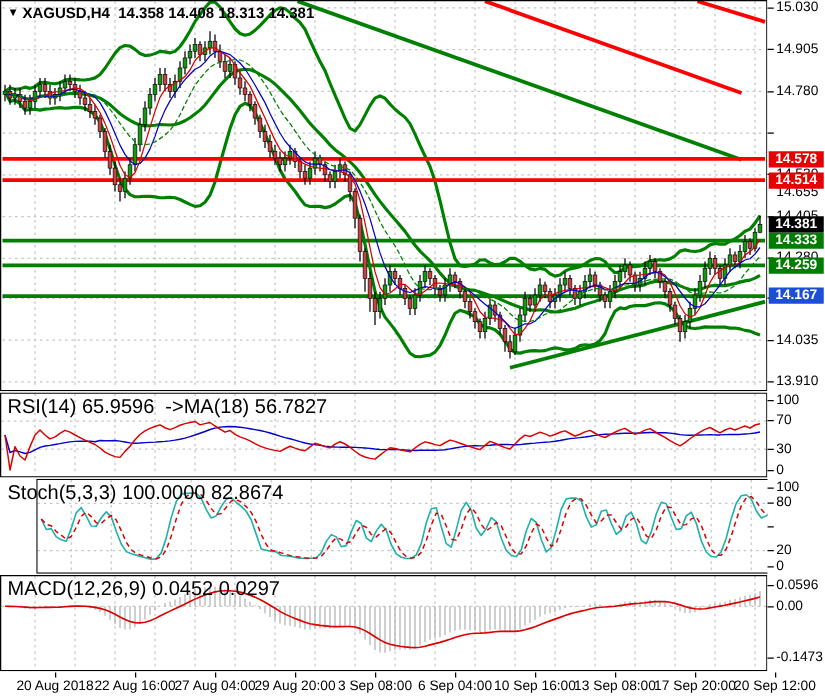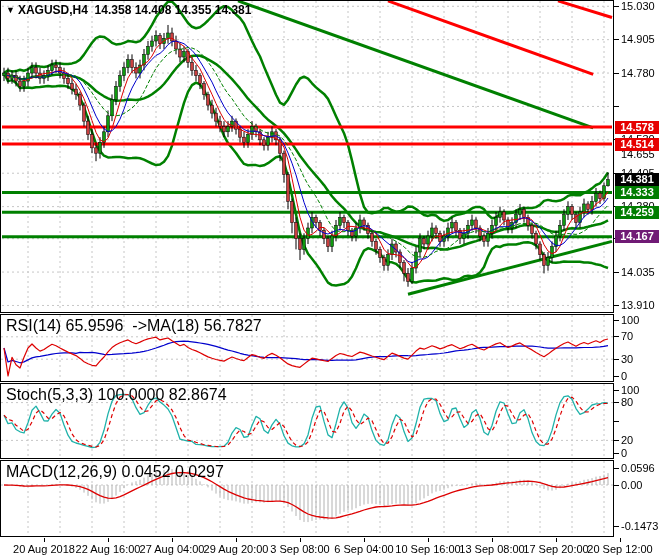--- a/index.html
+++ b/index.html
@@ -19,21 +19,21 @@
   .xtick{position:absolute;top:5px;font-size:11px;color:#000;white-space:nowrap;transform:translateX(-50%);}
   .xmark{position:absolute;top:0;width:1px;height:4px;background:#000;}
 </style>
 </head>
 <body>
 
 <div id="root">
 
   <div class="panel" id="main-panel" style="top:0;height:313px;">
     <div class="overlay-label" id="main-title">
-      <span class="tri">▼</span><span>XAGUSD,H4  14.358 14.408 14.355 14.381</span>
+      <span class="tri">▼</span><span>XAGUSD,H4  14.358 14.408 18.313 14.381</span>
     </div>
     <svg id="svg-main" width="614" height="313">
         <line x1="28" y1="1" x2="28" y2="311" stroke="#c6c6c6" stroke-width="1" stroke-dasharray="2,3"></line>
         <line x1="60" y1="1" x2="60" y2="311" stroke="#c6c6c6" stroke-width="1" stroke-dasharray="2,3"></line>
         <line x1="92" y1="1" x2="92" y2="311" stroke="#c6c6c6" stroke-width="1" stroke-dasharray="2,3"></line>
         <line x1="124" y1="1" x2="124" y2="311" stroke="#c6c6c6" stroke-width="1" stroke-dasharray="2,3"></line>
         <line x1="156" y1="1" x2="156" y2="311" stroke="#c6c6c6" stroke-width="1" stroke-dasharray="2,3"></line>
         <line x1="188" y1="1" x2="188" y2="311" stroke="#c6c6c6" stroke-width="1" stroke-dasharray="2,3"></line>
         <line x1="220" y1="1" x2="220" y2="311" stroke="#c6c6c6" stroke-width="1" stroke-dasharray="2,3"></line>
         <line x1="252" y1="1" x2="252" y2="311" stroke="#c6c6c6" stroke-width="1" stroke-dasharray="2,3"></line>
@@ -404,21 +404,21 @@
         <line x1="572" y1="1" x2="572" y2="66" stroke="#c6c6c6" stroke-width="1" stroke-dasharray="2,3"></line>
         <line x1="604" y1="1" x2="604" y2="66" stroke="#c6c6c6" stroke-width="1" stroke-dasharray="2,3"></line>
         <line x1="1" y1="22.799999999999997" x2="613" y2="22.799999999999997" stroke="#c6c6c6" stroke-width="1" stroke-dasharray="2,3"></line>
         <line x1="1" y1="45.2" x2="613" y2="45.2" stroke="#c6c6c6" stroke-width="1" stroke-dasharray="2,3"></line>
         <polyline points="4,34.0 8,48.0 12,46.4 16,47.5 20,48.8 24,47.9 28,45.9 32,43.9 36,42.8 40,42.3 44,41.6 48,40.9 52,40.1 56,39.5 60,39.1 64,38.9 68,38.9 72,38.9 76,39.4 80,38.4 84,38.6 88,38.6 92,38.4 96,38.9 100,39.6 104,40.3 108,40.6 112,40.4 116,40.1 120,39.9 124,39.7 128,39.4 132,39.1 136,38.7 140,38.1 144,37.4 148,36.5 152,35.3 156,34.0 160,32.6 164,31.2 168,29.6 172,28.5 176,27.7 180,27.4 184,27.2 188,27.4 192,27.8 196,28.3 200,29.0 204,29.7 208,30.4 212,31.3 216,32.4 220,33.6 224,34.9 228,36.1 232,37.0 236,38.1 240,39.3 244,40.4 248,41.2 252,41.7 256,42.3 260,42.9 264,43.4 268,43.6 272,43.7 276,43.7 280,43.7 284,43.9 288,44.1 292,44.4 296,44.7 300,45.2 304,45.6 308,45.7 312,45.6 316,45.5 320,45.7 324,46.0 328,46.3 332,46.4 336,46.2 340,46.1 344,46.2 348,46.2 352,46.1 356,45.8 360,45.1 364,44.4 368,43.7 372,43.1 376,42.7 380,42.6 384,42.7 388,42.5 392,42.2 396,41.8 400,41.6 404,41.5 408,41.7 412,41.8 416,41.7 420,41.2 424,40.8 428,40.5 432,40.1 436,39.8 440,39.5 444,39.0 448,38.4 452,37.6 456,36.9 460,36.5 464,36.1 468,35.6 472,35.0 476,34.3 480,33.7 484,33.4 488,33.3 492,33.1 496,32.8 500,32.6 504,32.5 508,32.6 512,32.4 516,32.2 520,32.0 524,32.1 528,32.1 532,32.2 536,32.5 540,33.0 544,33.7 548,34.1 552,34.2 556,34.1 560,34.0 564,33.9 568,33.8 572,33.9 576,33.9 580,33.7 584,33.5 588,33.5 592,33.5 596,33.2 600,32.9 604,32.4 608,31.6" fill="none" stroke="#0000cc" stroke-width="1.2" stroke-linejoin="round"></polyline>
         <polyline points="4,34.0 8,62.0 12,43.3 16,50.8 20,54.0 24,43.3 28,34.0 32,30.0 36,34.0 40,37.1 44,35.5 48,32.7 52,30.3 56,31.7 60,34.0 64,36.1 68,38.1 72,39.9 76,41.6 80,44.4 84,47.7 88,49.7 92,51.3 96,51.9 100,47.1 104,43.0 108,37.8 112,33.6 116,30.7 120,28.7 124,27.2 128,25.9 132,28.2 136,29.7 140,28.1 144,26.2 148,24.9 152,24.0 156,23.2 160,25.9 164,24.9 168,24.0 172,26.8 176,29.3 180,31.7 184,30.4 188,33.5 192,35.5 196,36.9 200,38.7 204,40.9 208,42.9 212,44.3 216,45.5 220,46.3 224,47.1 228,45.0 232,43.0 236,44.5 240,45.8 244,46.6 248,43.5 252,40.6 256,41.7 260,43.3 264,44.3 268,41.3 272,39.4 276,41.2 280,43.8 284,47.0 288,49.9 292,51.6 296,52.7 300,53.3 304,50.1 308,47.0 312,44.2 316,44.8 320,45.8 324,46.7 328,47.5 332,44.4 336,41.5 340,39.5 344,40.4 348,41.7 352,42.5 356,40.2 360,38.1 364,39.1 368,40.6 372,42.0 376,43.3 380,44.6 384,45.7 388,42.3 392,39.1 396,40.6 400,42.4 404,44.1 408,45.2 412,41.2 416,37.1 420,34.1 424,35.2 428,33.5 432,31.8 436,33.1 440,34.9 444,33.6 448,31.8 452,30.7 456,32.8 460,34.8 464,33.4 468,31.5 472,30.3 476,32.6 480,34.7 484,36.0 488,33.8 492,31.8 496,29.9 500,28.7 504,31.2 508,33.5 512,32.1 516,30.1 520,28.9 524,31.4 528,33.8 532,35.9 536,38.5 540,40.7 544,42.7 548,40.1 552,37.0 556,34.2 560,31.7 564,29.5 568,28.0 572,30.2 576,32.3 580,30.0 584,28.5 588,30.0 592,28.3 596,26.8 600,28.5 604,26.0 608,25.0" fill="none" stroke="#dd0000" stroke-width="1.2" stroke-linejoin="round"></polyline>
         <rect x="0.5" y="0.5" width="613" height="67" fill="none" stroke="#000000" stroke-width="1"></rect>
       </svg>
   </div>
 
-  <div class="panel" id="stoch-panel" style="top:383px;height:76px;">
+  <div class="panel" id="stoch-panel" style="top:383px;height:76px;padding-left:29px;">
     <div class="overlay-label">Stoch(5,3,3) 100.0000 82.8674</div>
     <svg id="svg-stoch" width="614" height="76">
         <line x1="28" y1="1" x2="28" y2="74" stroke="#c6c6c6" stroke-width="1" stroke-dasharray="2,3"></line>
         <line x1="60" y1="1" x2="60" y2="74" stroke="#c6c6c6" stroke-width="1" stroke-dasharray="2,3"></line>
         <line x1="92" y1="1" x2="92" y2="74" stroke="#c6c6c6" stroke-width="1" stroke-dasharray="2,3"></line>
         <line x1="124" y1="1" x2="124" y2="74" stroke="#c6c6c6" stroke-width="1" stroke-dasharray="2,3"></line>
         <line x1="156" y1="1" x2="156" y2="74" stroke="#c6c6c6" stroke-width="1" stroke-dasharray="2,3"></line>
         <line x1="188" y1="1" x2="188" y2="74" stroke="#c6c6c6" stroke-width="1" stroke-dasharray="2,3"></line>
         <line x1="220" y1="1" x2="220" y2="74" stroke="#c6c6c6" stroke-width="1" stroke-dasharray="2,3"></line>
         <line x1="252" y1="1" x2="252" y2="74" stroke="#c6c6c6" stroke-width="1" stroke-dasharray="2,3"></line>
@@ -663,21 +663,21 @@
       <div class="ymark" style="top: 467.812px;"></div>
       <div class="ytick" style="top: 461.812px;">0.0596</div>
       <div class="ymark" style="top: 484.5px;"></div>
       <div class="ytick" style="top: 478.5px;">0.00</div>
       <div class="ymark" style="top: 525.744px;"></div>
       <div class="ytick" style="top: 519.744px;">-0.1473</div>
       <div class="badge" style="top: 120.516px; background: rgb(230, 0, 0);">14.578</div>
       <div class="badge" style="top: 137.613px; background: rgb(230, 0, 0);">14.514</div>
       <div class="badge" style="top: 185.963px; background: rgb(0, 125, 0);">14.333</div>
       <div class="badge" style="top: 205.731px; background: rgb(0, 125, 0);">14.259</div>
-      <div class="badge" style="top: 230.307px; background: #701a75;">14.167</div>
+      <div class="badge" style="top: 230.307px; background: #1d4ed8;">14.167</div>
       <div class="badge" style="top: 173.141px; background: rgb(0, 0, 0);">14.381</div>
     </div>
 
   <div id="time-axis">
       <div class="xmark" style="left: 28px;"></div>
       <div class="xtick" style="left: 28px;">20 Aug 2018</div>
       <div class="xmark" style="left: 92px;"></div>
       <div class="xtick" style="left: 92px;">22 Aug 16:00</div>
       <div class="xmark" style="left: 156px;"></div>
       <div class="xtick" style="left: 156px;">27 Aug 04:00</div>

